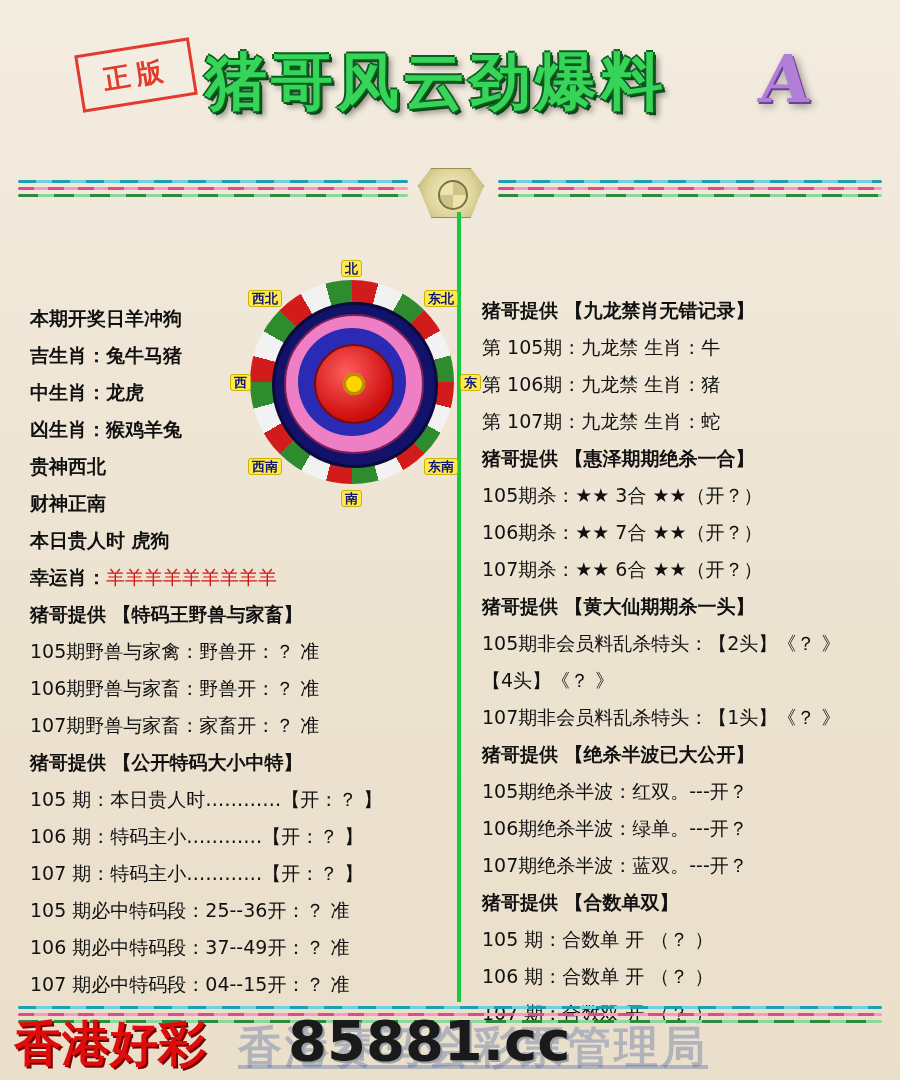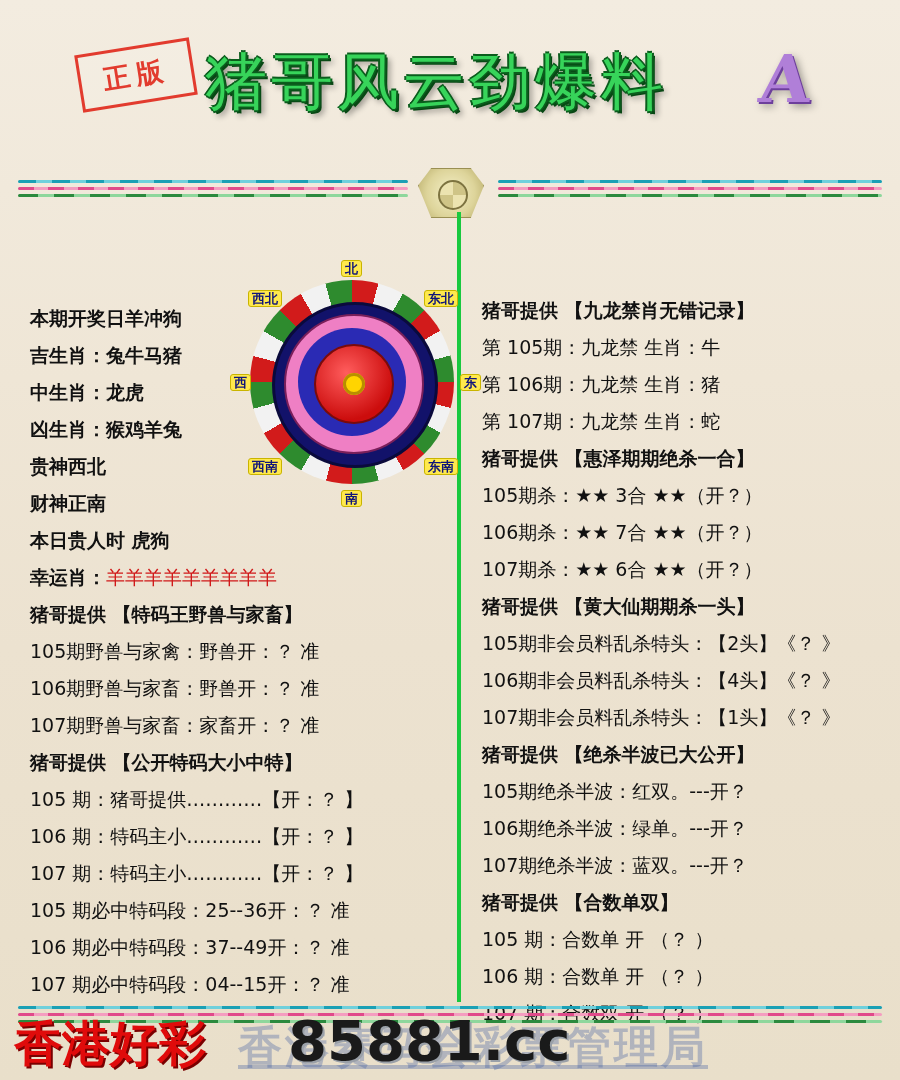--- a/index.html
+++ b/index.html
@@ -17,21 +17,21 @@
     position:absolute;left:78px;top:46px;width:110px;height:52px;
     border:3px solid #e23b2e;color:#e23b2e;
     font-size:27px;font-weight:bold;letter-spacing:6px;
     display:flex;align-items:center;justify-content:center;
     transform:rotate(-9deg);
     font-family:"DejaVu Sans","Liberation Sans",sans-serif;
     background:rgba(255,255,255,0.10);
   }
   .title{
     position:absolute;left:205px;top:40px;
-    font-size:62px;font-weight:normal;letter-spacing:4px;
+    font-size:62px;font-weight:bold;letter-spacing:4px;
     color:#37d45a;
     text-shadow:
       2px 0 0 #0b5d1d, -2px 0 0 #0b5d1d, 0 2px 0 #0b5d1d, 0 -2px 0 #0b5d1d,
       3px 3px 0 #084714, 5px 5px 6px rgba(0,0,0,0.45);
     background:linear-gradient(180deg,#b9f7c6 0%,#37d45a 45%,#0f8f2c 100%);
     -webkit-background-clip:text;
   }
   .letterA{
     position:absolute;left:760px;top:40px;
     font-size:66px;font-weight:bold;
@@ -224,21 +224,21 @@
       </div>
       <div class="row">
         <span>107期野兽与家畜：</span>
         <span> 家畜开：？ 准</span>
       </div>
       <div class="row">
         <span class="hd">猪哥提供  【公开特码大小中特】</span>
       </div>
       <div class="row">
         <span>105 期：</span>
-        <span> 猪哥提供…………【开：？ 】</span>
+        <span> 本日贵人时…………【开：？ 】</span>
       </div>
       <div class="row">
         <span>106 期：</span>
         <span> 特码主小…………【开：？ 】</span>
       </div>
       <div class="row">
         <span>107 期：</span>
         <span> 特码主小…………【开：？ 】</span>
       </div>
       <div class="row">
@@ -287,21 +287,20 @@
         <span> ★★ 6合 ★★（开？）</span>
       </div>
       <div class="row">
         <span class="hd">猪哥提供  【黄大仙期期杀一头】</span>
       </div>
       <div class="row">
         <span>105期非会员料乱杀特头：</span>
         <span> 【2头】《？ 》</span>
       </div>
       <div class="row">
-        <span>106期非会员料乱杀特头：</span>
         <span> 【4头】《？ 》</span>
       </div>
       <div class="row">
         <span>107期非会员料乱杀特头：</span>
         <span> 【1头】《？ 》</span>
       </div>
       <div class="row">
         <span class="hd">猪哥提供  【绝杀半波已大公开】</span>
       </div>
       <div class="row">

